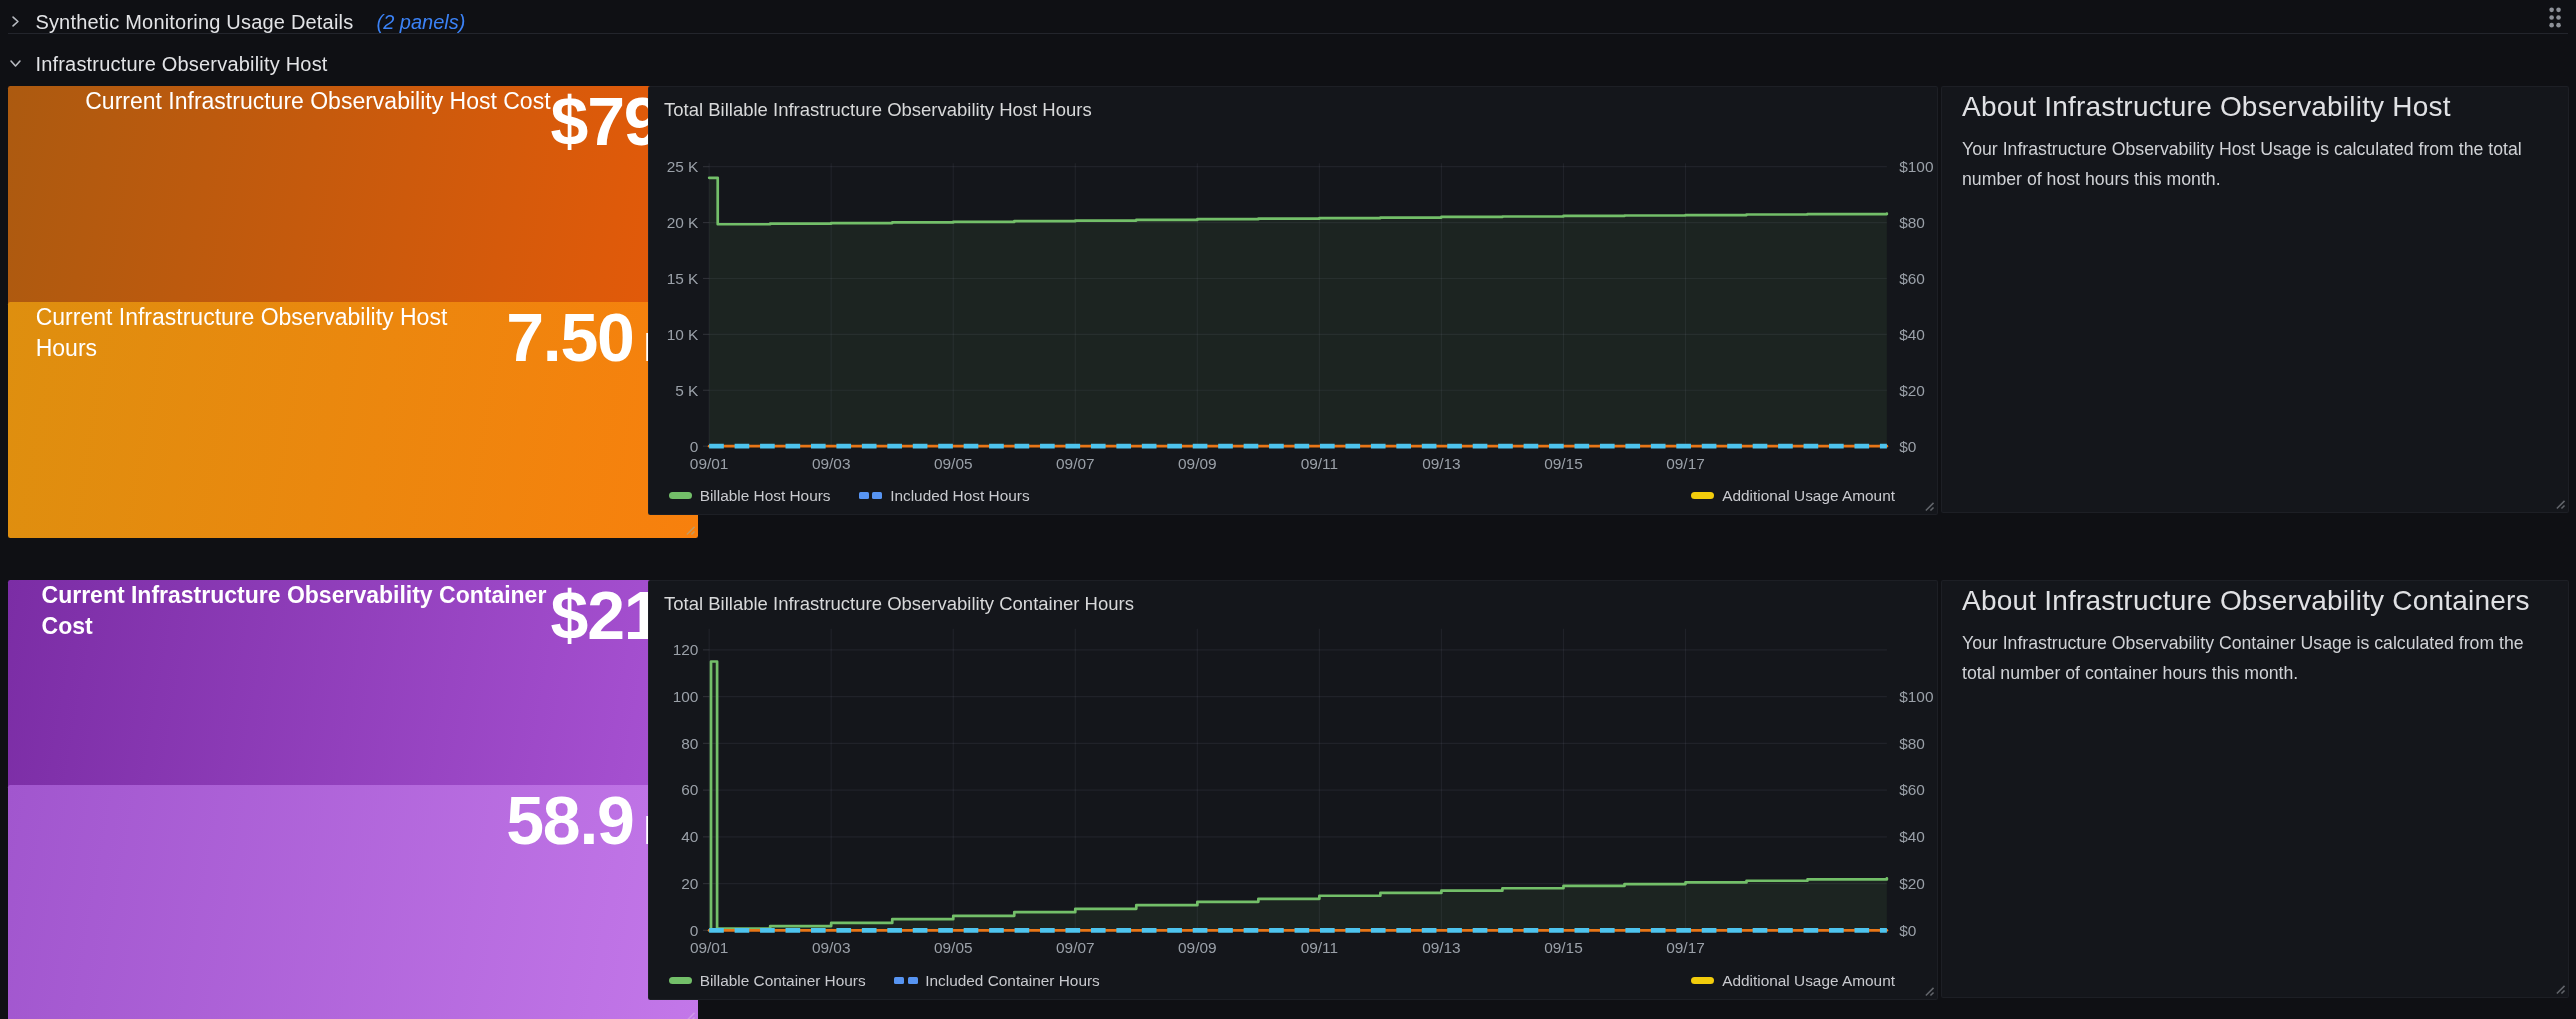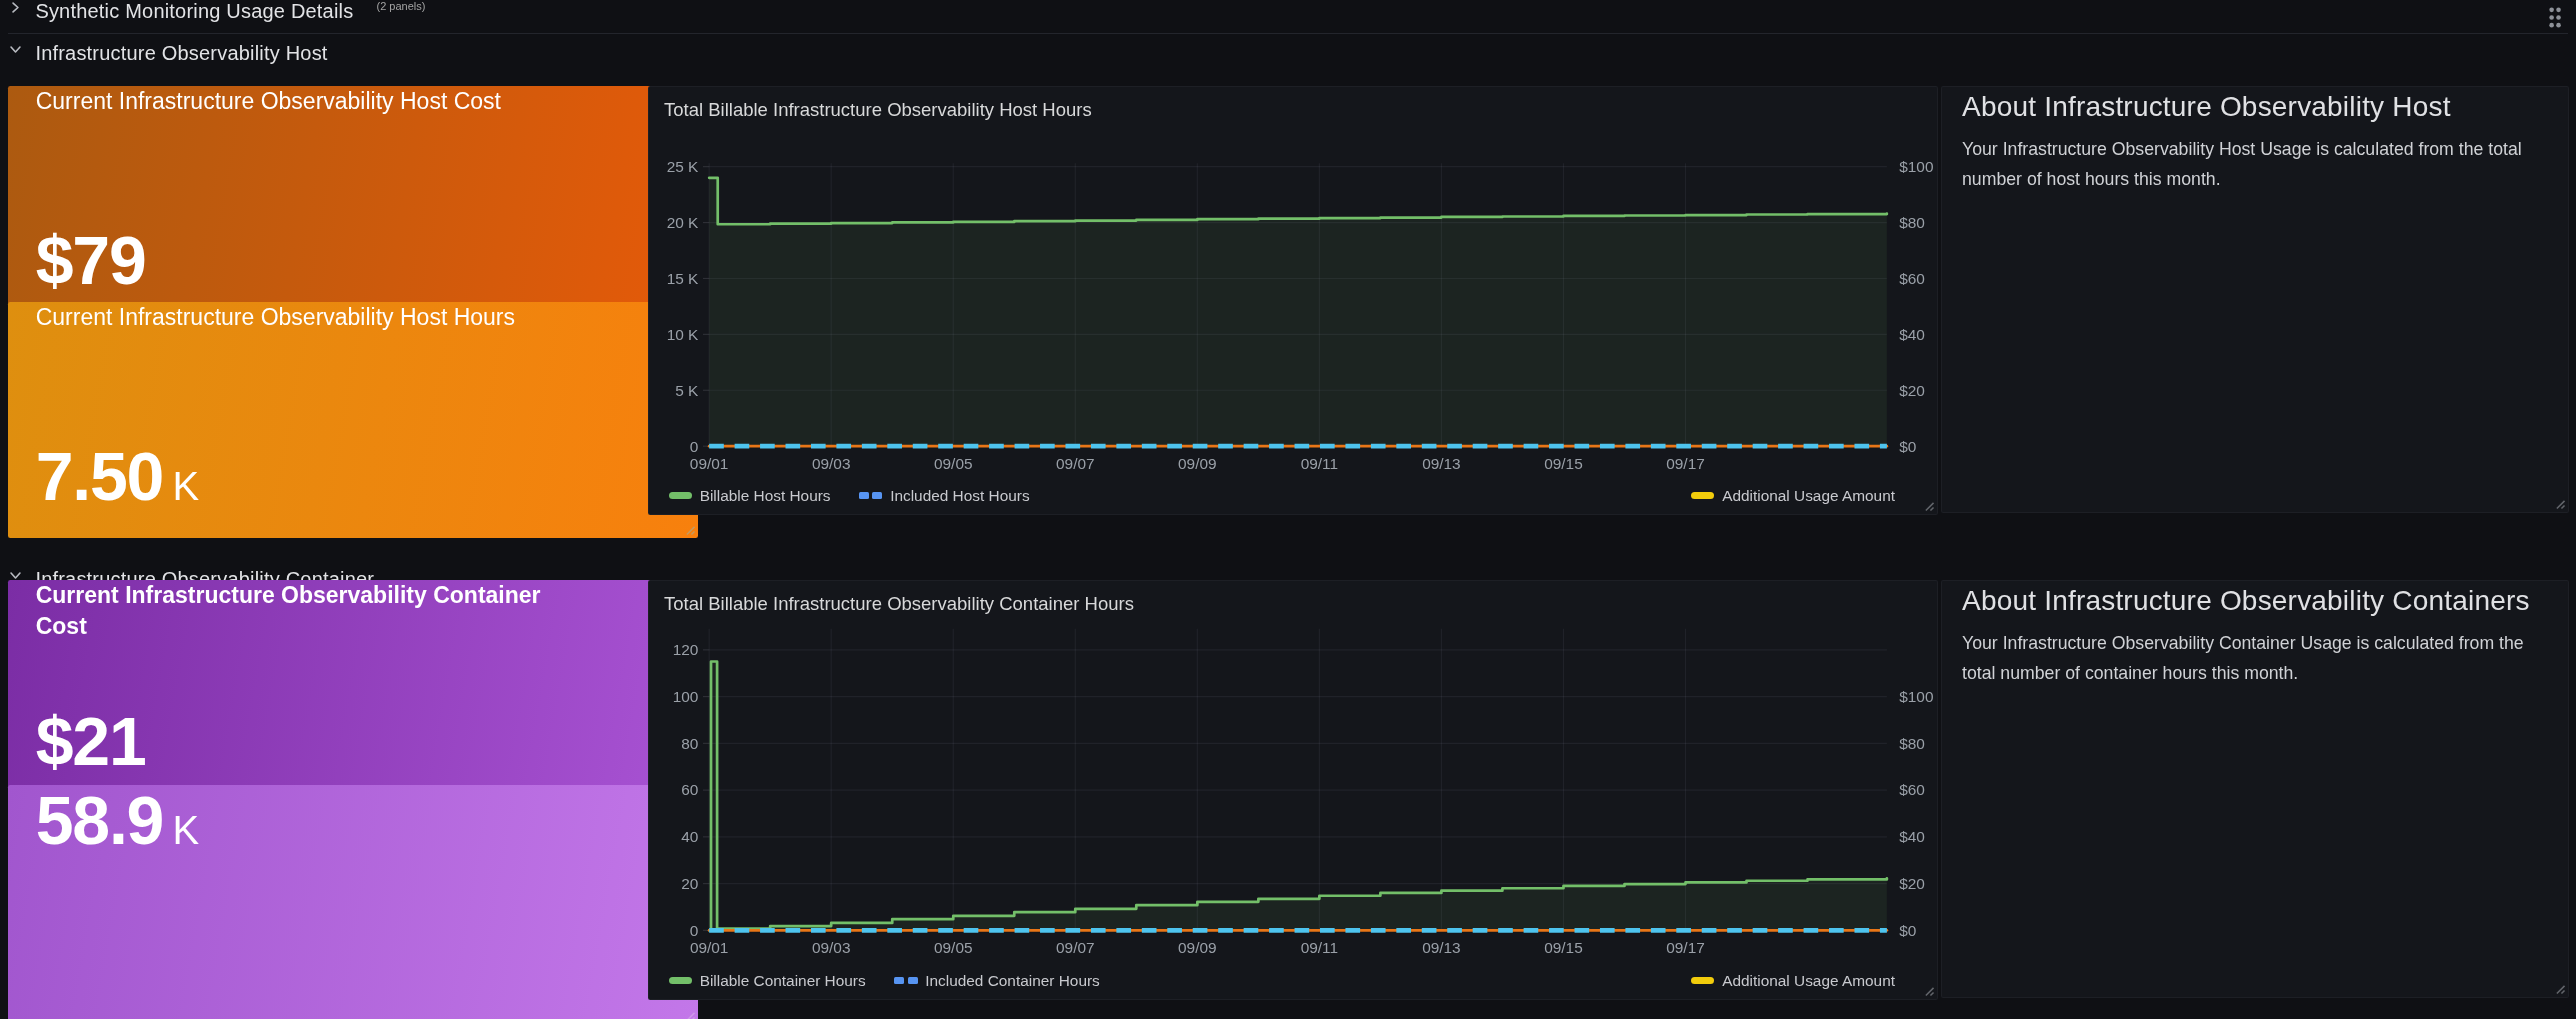--- a/index.html
+++ b/index.html
@@ -4,32 +4,32 @@
 <style>
   html,body{margin:0;padding:0;}
   body{
     width:2576px;height:1019px;position:relative;overflow:hidden;
     background:#0f1014;
     font-family:"Liberation Sans","DejaVu Sans",sans-serif;
     color:#d8d9da;
   }
   .row-header{
     position:absolute;left:7.7px;right:7.7px;height:44px;
-    display:flex;gap:12.3px;cursor:pointer;
+    display:flex;align-items:center;gap:12.3px;cursor:pointer;
   }
   .row-chevron{display:flex;align-items:center;justify-content:center;width:15.4px;height:15.4px;}
   .row-title{font-size:20px;font-weight:500;color:#e2e3e6;letter-spacing:0.2px;}
-  .row-meta{font-size:11px;color:#a3a3a3;margin-left:10.8px;}
+  .row-meta{font-size:20px;font-style:italic;color:#3b82f6;margin-left:10.8px;}
   .drag-handle{position:absolute;right:14px;top:6.2px;cursor:grab;}
   .divider{position:absolute;left:7.7px;right:7.7px;top:33px;height:0.8px;background:#23252c;}
 
   .panel{position:absolute;border-radius:2.3px;}
   .chart-panel,.about-panel{background:#14161b;border:0.8px solid rgba(204,204,220,0.055);}
 
-  .stat{display:flex;flex-direction:column;justify-content:space-between;padding:0 28px 26px 28px;}
+  .stat{display:flex;justify-content:flex-end;padding:0 28px 26px 28px;}
   .stat-title{font-size:23px;font-weight:400;color:#ffffff;line-height:1.35;margin-bottom:7.7px;}
   .stat-title.narrow{max-width:509px;font-weight:bold;}
   .stat-value{font-size:68px;font-weight:600;color:#ffffff;letter-spacing:-1.2px;line-height:1.05;}
   .stat-suffix{font-size:40px;font-weight:500;letter-spacing:0;margin-left:9.3px;}
 
   .chart-title{position:absolute;top:12.3px;left:15px;font-size:18.5px;font-weight:500;color:#d8d9da;}
   .chart-svg{position:absolute;left:0;top:0;width:100%;height:100%;}
   .chart-svg text{font-size:20px;fill:#9aa0a8;font-family:"Liberation Sans","DejaVu Sans",sans-serif;}
 
   .legend{position:absolute;left:20px;right:42px;bottom:9.3px;display:flex;justify-content:space-between;align-items:center;}

